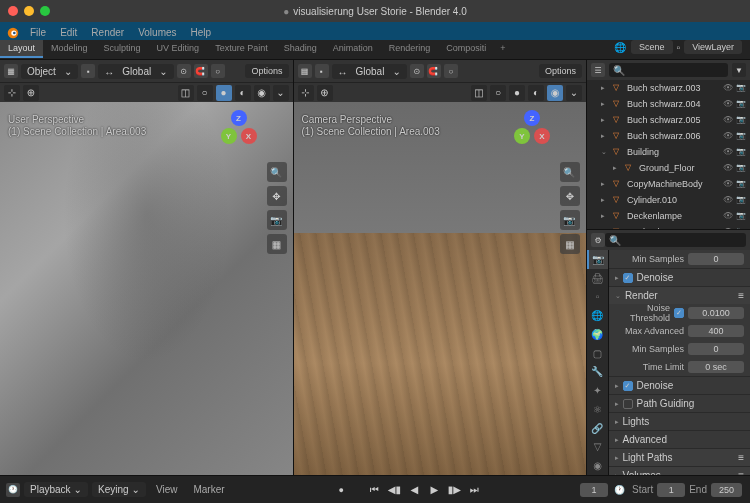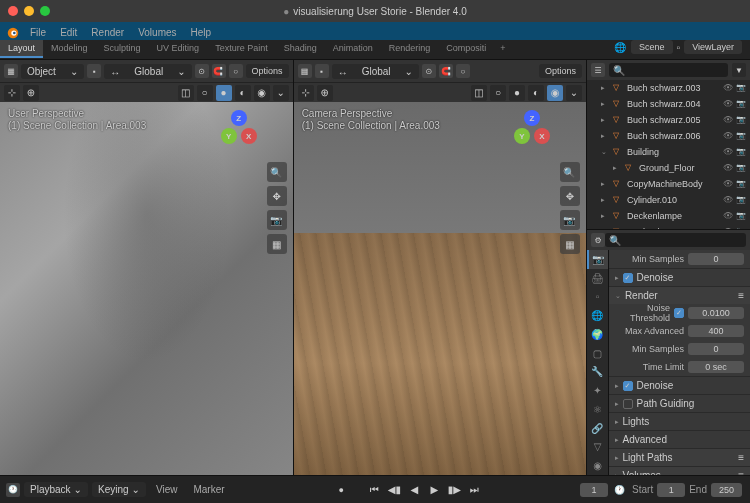--- a/index.html
+++ b/index.html
@@ -17,28 +17,28 @@
 .ws-tab{padding:3px 8px;color:#888;cursor:pointer;font-size:9px}
 .ws-tab.active{background:#424242;color:#ddd;border-bottom:2px solid #4a8cc9}
 .ws-tab.plus{padding:3px 6px}
 .ws-right{margin-left:auto;display:flex;align-items:center;gap:4px;padding-right:8px}
 .ws-field{background:#333;padding:2px 8px;border-radius:3px;font-size:9px}
 .main{display:flex;height:415px}
 .viewports{display:flex;width:586px}
 .viewport{position:relative;background:#393939;flex:1;display:flex;flex-direction:column}
 .viewport.left{border-right:1px solid #111}
 .vp-header{height:22px;background:#333;display:flex;align-items:center;gap:3px;padding:0 4px}
-.vp-dropdown{background:#2a2a2a;padding:2px 6px;border-radius:3px;font-size:9px;display:flex;align-items:center;gap:14px}
+.vp-dropdown{background:#2a2a2a;padding:2px 6px;border-radius:3px;font-size:9px;display:flex;align-items:center;gap:8px}
 .vp-icon{width:14px;height:14px;background:#444;border-radius:2px;display:flex;align-items:center;justify-content:center;font-size:8px}
 .vp-options{margin-left:auto;display:flex;gap:2px}
 .vp-subheader{height:20px;background:#333;display:flex;align-items:center;gap:3px;padding:0 4px;border-top:1px solid #222}
 .shade-btn{width:16px;height:16px;border-radius:2px;background:#2a2a2a;display:flex;align-items:center;justify-content:center}
 .shade-btn.active{background:#4a7fb5}
 .vp-canvas{flex:1;position:relative;overflow:hidden}
-.vp-info{position:absolute;top:6px;left:8px;font-size:9px;color:#eee;text-shadow:0 0 2px #000;line-height:12px}
+.vp-info{position:absolute;top:12px;left:8px;font-size:9px;color:#eee;text-shadow:0 0 2px #000;line-height:12px}
 .gizmo{position:absolute;top:8px;right:32px;width:44px;height:44px}
 .gizmo-axis{position:absolute;width:16px;height:16px;border-radius:50%;display:flex;align-items:center;justify-content:center;font-size:8px;font-weight:bold}
 .gizmo-z{background:#4464ff;top:0;left:14px}.gizmo-y{background:#7fc43c;top:18px;left:4px}.gizmo-x{background:#d95050;top:18px;right:4px}
 .nav-icons{position:absolute;top:60px;right:6px;display:flex;flex-direction:column;gap:4px}
 .nav-icon{width:20px;height:20px;background:rgba(60,60,60,.7);border-radius:3px;display:flex;align-items:center;justify-content:center;font-size:10px}
 .scene-wire{position:absolute;inset:0;background:linear-gradient(135deg,#8b8b8b 0%,#a5a5a5 30%,#707070 60%,#868686 100%)}
 .scene-wire::before{content:"";position:absolute;inset:0;background:radial-gradient(ellipse at 50% 30%,rgba(60,60,60,.3),transparent 40%)}
 .scene-render{position:absolute;inset:0;background:linear-gradient(180deg,#6a6a6a 0%,#787878 35%,#8a6e4e 35%,#b5936b 70%,#7a5f3f 100%)}
 .scene-render::before{content:"";position:absolute;top:35%;left:0;right:0;bottom:0;background:repeating-linear-gradient(80deg,rgba(120,90,60,.4) 0px,rgba(150,115,80,.3) 8px,rgba(100,75,50,.4) 16px)}
 .right-panel{width:164px;background:#2a2a2a;display:flex;flex-direction:column;border-left:1px solid #111}

